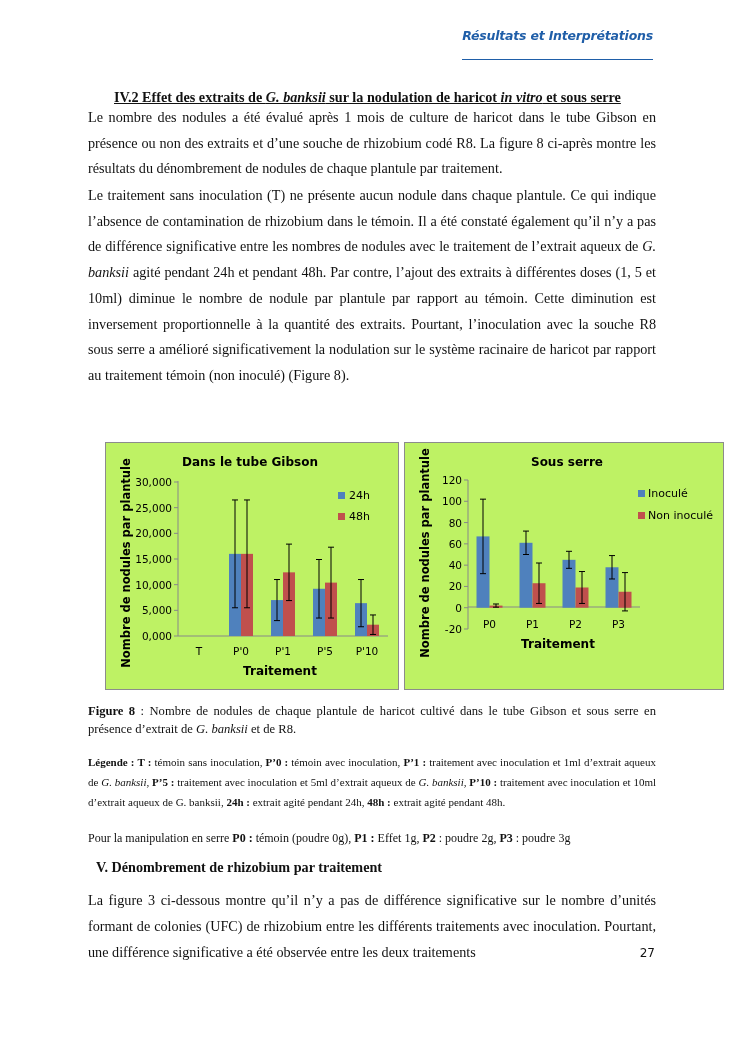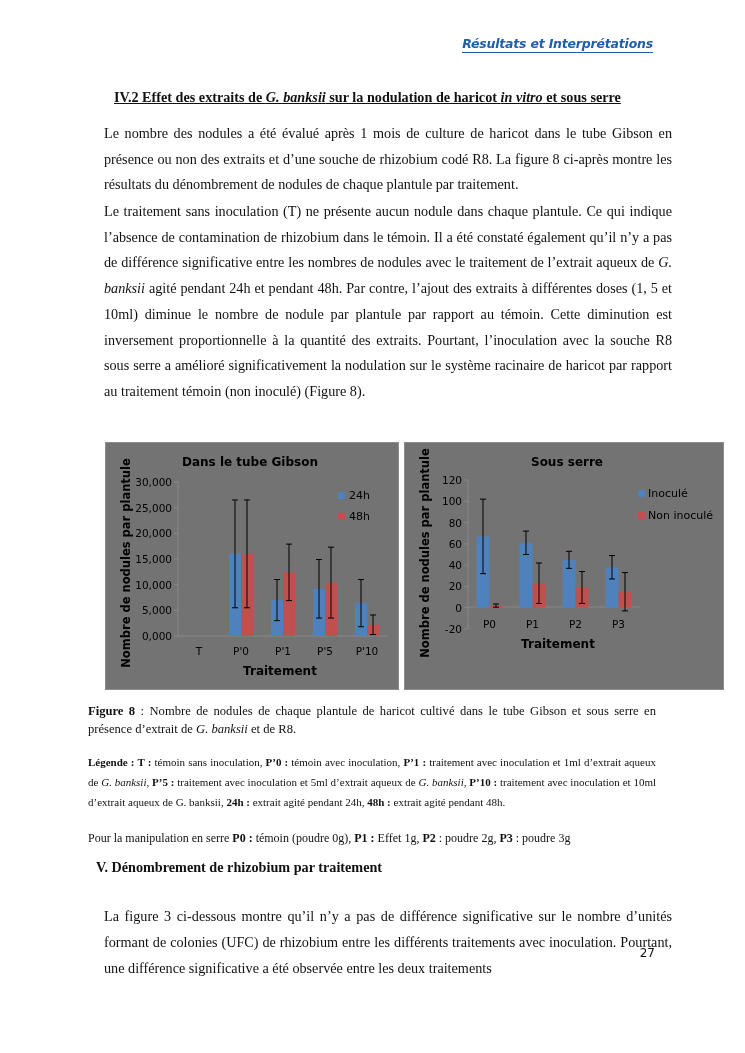--- a/index.html
+++ b/index.html
@@ -1,26 +1,26 @@
 <!DOCTYPE html>
 <html><head>
 <meta charset="utf-8">
 <style>
   html, body { margin: 0; padding: 0; background: #ffffff; }
   body { width: 745px; height: 1053px; position: relative; overflow: hidden;
          font-family: "Liberation Serif", serif; color: #111; }
-  .header-run { position: absolute; top: 36px; right: 92px; font-family: "DejaVu Sans", sans-serif;
+  .header-run { position: absolute; top: 28px; right: 92px; font-family: "DejaVu Sans", sans-serif;
          font-size: 12.5px; font-style: italic; font-weight: bold; color: #1f5ea8;
-         border-bottom: 1.5px solid #1f5ea8; padding-bottom: 1px; letter-spacing: -0.2px; }
+         border-bottom: 1.5px solid #1f5ea8; padding-bottom: 16px; letter-spacing: -0.2px; }
   .section-title { position: absolute; left: 114px; top: 89px; font-size: 14.2px; font-weight: bold; white-space: nowrap; text-decoration: underline; }
   .para { position: absolute; left: 88px; width: 568px; font-size: 14.2px; line-height: 25.7px;
-          text-align: justify; margin: 16px; }
+          text-align: justify; margin: 0; }
   .para.p1 { top: 105px; }
   .para.p2 { top: 183px; }
-  .figure-box { position: absolute; border: 1px solid #8c8c8c; background: #737373; }
+  .figure-box { position: absolute; border: 1px solid #8c8c8c; background: #bef264; }
   .fig1 { left: 105px; top: 442px; width: 292px; height: 246px; }
   .fig2 { left: 404px; top: 442px; width: 318px; height: 246px; }
   svg text { font-family: "DejaVu Sans", sans-serif; }
   .caption { position: absolute; left: 88px; width: 568px; font-size: 12.6px; line-height: 17.5px;
              text-align: justify; margin: 0; }
   .cap1 { top: 703px; }
   .cap2 { top: 752px; font-size: 11px; line-height: 20px; }
   .cap3 { top: 830px; font-size: 12px; }
   .h2 { position: absolute; left: 96px; top: 859px; font-size: 14.2px; font-weight: bold; }
   .para.p3 { top: 887px; line-height: 26px; }

